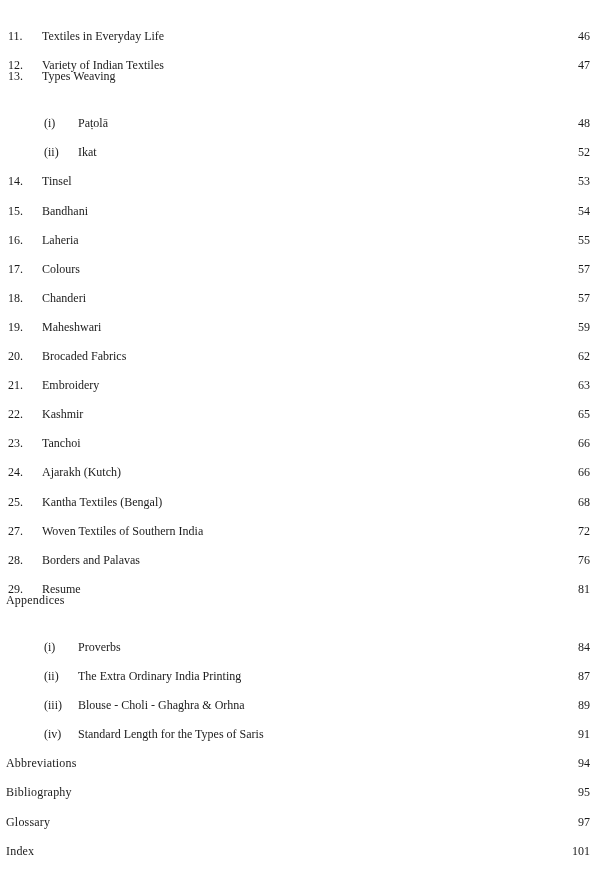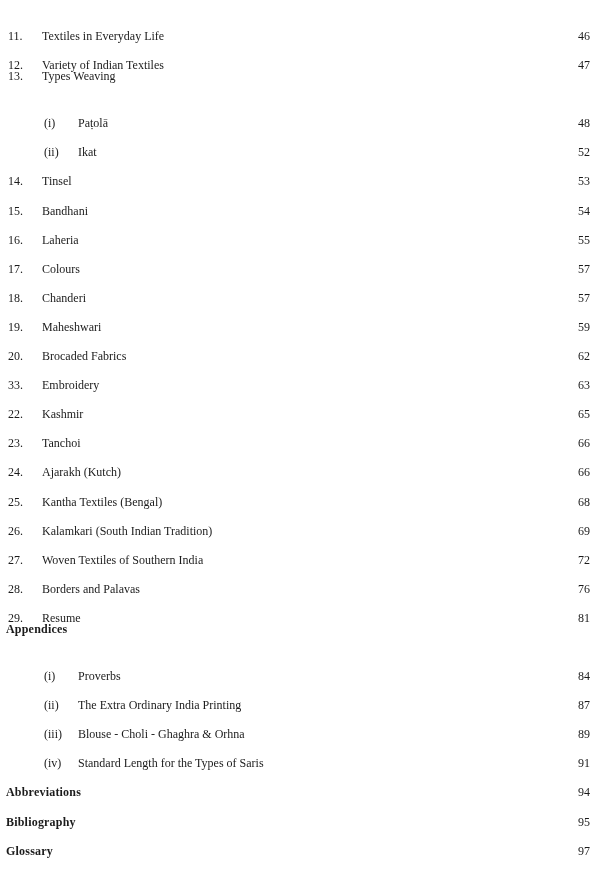--- a/index.html
+++ b/index.html
@@ -40,21 +40,21 @@
   
   .toc-row.sub {
     padding-left: 38px;
   }
   .toc-row.sub .num {
     flex: none;
     width: 34px;
     box-sizing: border-box;
   }
   .toc-row.section .title {
-    font-weight: 700;
+    font-weight: 400;
     letter-spacing: 0.2px;
   }
   .title {
     flex: 1 1 auto;
     overflow: hidden;
   }
   .page-num {
     flex: none;
     min-width: 34px;
     text-align: right;
@@ -120,21 +120,21 @@
         <span class="num">19.</span>
         <span class="title">Maheshwari</span>
         <span class="page-num">59</span>
       </div>
       <div class="toc-row item">
         <span class="num">20.</span>
         <span class="title">Brocaded Fabrics</span>
         <span class="page-num">62</span>
       </div>
       <div class="toc-row item">
-        <span class="num">33.</span>
+        <span class="num">21.</span>
         <span class="title">Embroidery</span>
         <span class="page-num">63</span>
       </div>
       <div class="toc-row item">
         <span class="num">22.</span>
         <span class="title">Kashmir</span>
         <span class="page-num">65</span>
       </div>
       <div class="toc-row item">
         <span class="num">23.</span>
@@ -143,25 +143,20 @@
       </div>
       <div class="toc-row item">
         <span class="num">24.</span>
         <span class="title">Ajarakh (Kutch)</span>
         <span class="page-num">66</span>
       </div>
       <div class="toc-row item">
         <span class="num">25.</span>
         <span class="title">Kantha Textiles (Bengal)</span>
         <span class="page-num">68</span>
-      </div>
-      <div class="toc-row item">
-        <span class="num">26.</span>
-        <span class="title">Kalamkari (South Indian Tradition)</span>
-        <span class="page-num">69</span>
       </div>
       <div class="toc-row item">
         <span class="num">27.</span>
         <span class="title">Woven Textiles of Southern India</span>
         <span class="page-num">72</span>
       </div>
       <div class="toc-row item">
         <span class="num">28.</span>
         <span class="title">Borders and Palavas</span>
         <span class="page-num">76</span>

